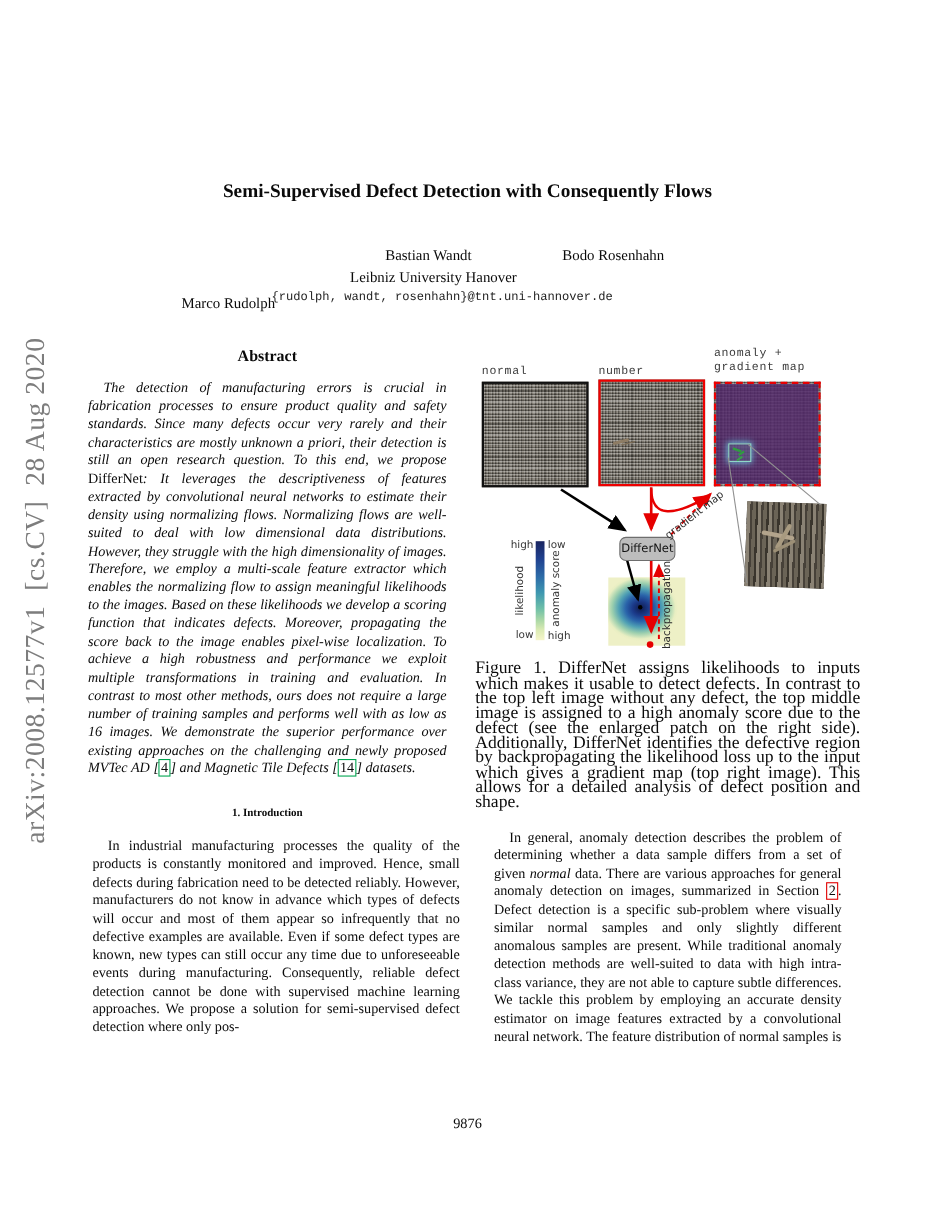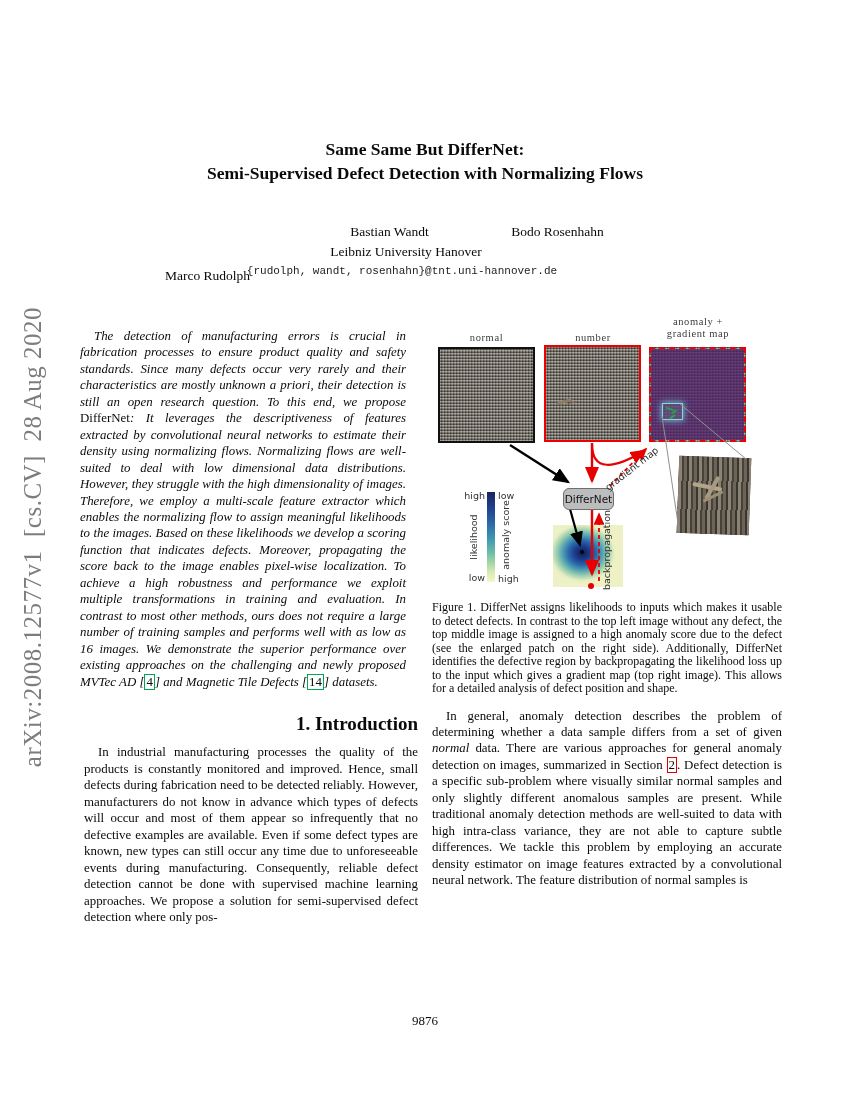--- a/index.html
+++ b/index.html
@@ -6,31 +6,31 @@
   .page{position:relative;width:850px;height:1100px;background:#ffffff;overflow:hidden;
         font-family:"Liberation Serif","DejaVu Serif",serif;color:#0a0a0a;}
   
   .arxiv{position:absolute;left:33px;top:537px;transform:translate(-50%,-50%) rotate(-90deg);
          white-space:nowrap;font-size:25px;color:#7d7d7d;letter-spacing:0.5px;}
   
   .title{position:absolute;left:0;width:850px;text-align:center;font-weight:bold;font-size:17.5px;}
   .t1{top:139px;} .t2{top:163px;}
   .author{position:absolute;top:224px;width:155px;text-align:center;font-size:13.5px;}
   .a1{left:130px;margin-top:44px;} .a2{left:312px;} .a3{left:480px;}
-  .affil{position:absolute;top:244px;left:16px;width:780px;text-align:center;font-size:13.5px;}
+  .affil{position:absolute;top:244px;left:4px;width:780px;text-align:center;font-size:13.5px;}
   .email{position:absolute;top:265px;left:0;width:780px;text-align:center;
          font-family:"Liberation Mono","DejaVu Sans Mono",monospace;font-size:11px;color:#222;padding-left:12px;}
   
   .col{position:absolute;width:350px;font-size:12.9px;line-height:16.45px;text-align:justify;}
   .col-left{left:68px;top:316px;}
   .col-right{left:432px;top:312px;}
   .abs-head{font-size:14.5px;font-weight:bold;text-align:center;margin:0 0 7px 0;}
   .abstract{font-style:italic;margin:12px;text-indent:14px;}
   .abstract .upright{font-style:normal;}
-  .sec-head{font-size:19px;font-weight:bold;margin:26px 0 0 0;text-align:right;}
+  .sec-head{font-size:10px;font-weight:bold;margin:26px 0 0 0;text-align:center;}
   .body-p{margin:12px 0 0 16px;text-indent:14px;}
   .cite{border:1px solid #00a550;padding:0 1px;}
   .secref{border:1px solid #e10000;padding:0 1px;font-style:normal;}
   
   .figure{position:relative;width:350px;height:286px;}
   .fab{background-color:#6f6a60;
     background-image:
       repeating-linear-gradient(0deg, rgba(255,255,255,.30) 0 1px, rgba(0,0,0,.25) 1px 2px, rgba(255,255,255,.05) 2px 3px),
       repeating-linear-gradient(90deg, rgba(255,255,255,.18) 0 1px, rgba(0,0,0,.28) 1px 2px, rgba(255,255,255,.04) 2px 3px);}
   .img-normal{position:absolute;left:6px;top:35px;width:93px;height:92px;border:2px solid #111;}
@@ -38,22 +38,22 @@
   .img-grad{position:absolute;left:217px;top:35px;width:93px;height:91px;border:2.5px dashed #ee0000;}
   .grad-overlay{position:absolute;inset:0;background:rgba(80,34,106,0.78);}
   .defect-mark{position:absolute;left:11px;top:53px;width:15px;height:3px;background:#8d7c64;
                border-radius:2px;transform:rotate(-14deg);box-shadow:6px 3px 0 -1px #7c6c55;}
   .defect-box{position:absolute;left:11px;top:54px;width:19px;height:15px;
               border:1.5px solid #8fd8c8;background:rgba(120,200,210,.18);
               box-shadow:0 0 6px 1px rgba(110,200,230,.85);}
   .scrib1,.scrib2{position:absolute;background:#2f9e3f;}
   .scrib1{left:3px;top:4px;width:8px;height:2px;transform:rotate(20deg);}
   .scrib2{left:8px;top:7px;width:6px;height:2px;transform:rotate(-35deg);box-shadow:-4px 3px 0 #38a04a;}
-  .fig-label{position:absolute;font-family:Liberation Serif, serif;
-             font-size:10.5px;color:#3c3c3c;letter-spacing:0.6px;text-align:center;line-height:12px;}
+  .fig-label{position:absolute;font-family:Liberation Mono, monospace;
+             font-size:10.5px;color:#3c3c3c;letter-spacing:0.6px;line-height:12px;}
   .differnet-box{position:absolute;left:131px;top:176px;width:49px;height:20px;
                  background:#bdbdbd;border:1px solid #6e6e6e;border-radius:6px;
                  font-family:"DejaVu Sans","Liberation Sans",sans-serif;font-size:10.5px;color:#111;
                  display:flex;align-items:center;justify-content:center;z-index:3;}
   .colorbar{position:absolute;left:55px;top:180px;width:8px;height:90px;
             background:linear-gradient(180deg,#1a2560 0%,#20418f 18%,#2d6ca8 36%,#3e97b0 52%,#6ebfa8 68%,#abd8a6 80%,#dcebb4 90%,#f6f6ca 100%);}
   .cb-lab{position:absolute;font-family:"DejaVu Sans","Liberation Sans",sans-serif;
           font-size:9.5px;color:#333;}
   .cb-rot{transform:translate(-50%,-50%) rotate(-90deg);white-space:nowrap;}
   .density{position:absolute;left:121px;top:213px;width:70px;height:62px;background:#eef0c6;
@@ -69,43 +69,43 @@
   .thread1{position:absolute;left:14px;top:28px;width:30px;height:4px;background:#b3a48c;border-radius:2px;transform:rotate(9deg);box-shadow:0 0 1px #6e6352;}
   .thread2{position:absolute;left:32px;top:18px;width:4px;height:26px;background:#a89a80;border-radius:2px;transform:rotate(28deg);}
   .thread3{position:absolute;left:24px;top:38px;width:22px;height:3px;background:#9c8f76;border-radius:2px;transform:rotate(-28deg);}
   .fig-svg{position:absolute;left:0;top:0;width:350px;height:286px;z-index:3;pointer-events:none;}
   .lab-backprop{position:absolute;left:175px;top:238px;transform:translate(-50%,-50%) rotate(-90deg);
                 white-space:nowrap;font-family:"DejaVu Sans","Liberation Sans",sans-serif;
                 font-size:9.5px;color:#2d2d2d;z-index:4;}
   .lab-gradmap{position:absolute;left:200px;top:157px;transform:translate(-50%,-50%) rotate(-38deg);
                white-space:nowrap;font-family:"DejaVu Sans","Liberation Sans",sans-serif;
                font-size:9.5px;color:#2d2d2d;z-index:4;}
-  .caption{font-size:12px;line-height:13.5px;text-align:justify;margin-top:3px;}
+  .caption{font-size:16px;line-height:13.5px;text-align:justify;margin-top:3px;}
   .rp1{margin:36px 0 0 0;}
-  .rp2{margin:0;text-indent:14px;}
+  .rp2{margin:17px;text-indent:14px;}
   .em-i{font-style:italic;}
   .pageno{position:absolute;left:0;top:1013px;width:850px;text-align:center;font-size:13px;}
 </style>
 </head>
 <body>
 
 <div class="page">
 
   <div class="arxiv">arXiv:2008.12577v1&nbsp;&nbsp;[cs.CV]&nbsp;&nbsp;28 Aug 2020</div>
 
-  <div class="title t1">Same Same But DifferNet:</div>
-  <div class="title t2">Semi-Supervised Defect Detection with Normalizing Flows</div>
+  <div class="title t2">Semi-Supervised Defect Detection with Consequently Flows</div>
 
   <div class="author a1">Marco Rudolph</div>
   <div class="author a2">Bastian Wandt</div>
   <div class="author a3">Bodo Rosenhahn</div>
   <div class="affil">Leibniz University Hanover</div>
   <div class="email">{rudolph, wandt, rosenhahn}@tnt.uni-hannover.de</div>
 
   <div class="col col-left">
+    <div class="abs-head">Abstract</div>
     <p class="abstract"><span>The detection of manufacturing errors is crucial in fabrication processes to ensure product quality and safety standards. Since many defects occur very rarely and their characteristics are mostly unknown a priori, their detection is still an open research question. To this end, we propose </span><span class="upright">DifferNet</span><span>: It leverages the descriptiveness of features extracted by convolutional neural networks to estimate their density using normalizing flows. Normalizing flows are well-suited to deal with low dimensional data distributions. However, they struggle with the high dimensionality of images. Therefore, we employ a multi-scale feature extractor which enables the normalizing flow to assign meaningful likelihoods to the images. Based on these likelihoods we develop a scoring function that indicates defects. Moreover, propagating the score back to the image enables pixel-wise localization. To achieve a high robustness and performance we exploit multiple transformations in training and evaluation. In contrast to most other methods, ours does not require a large number of training samples and performs well with as low as 16 images. We demonstrate the superior performance over existing approaches on the challenging and newly proposed MVTec AD </span><span>[</span><span class="cite upright">4</span><span>]</span><span> and Magnetic Tile Defects </span><span>[</span><span class="cite upright">14</span><span>]</span><span> datasets.</span></p>
     <div class="sec-head">1. Introduction</div>
     <p class="body-p">In industrial manufacturing processes the quality of the products is constantly monitored and improved. Hence, small defects during fabrication need to be detected reliably. However, manufacturers do not know in advance which types of defects will occur and most of them appear so infrequently that no defective examples are available. Even if some defect types are known, new types can still occur any time due to unforeseeable events during manufacturing. Consequently, reliable defect detection cannot be done with supervised machine learning approaches. We propose a solution for semi-supervised defect detection where only pos-</p>
   </div>
 
   <div class="col col-right">
 
     <div class="figure">
 
       <div class="fig-label" style="left:6px;top:20px;width:97px;">normal</div>

